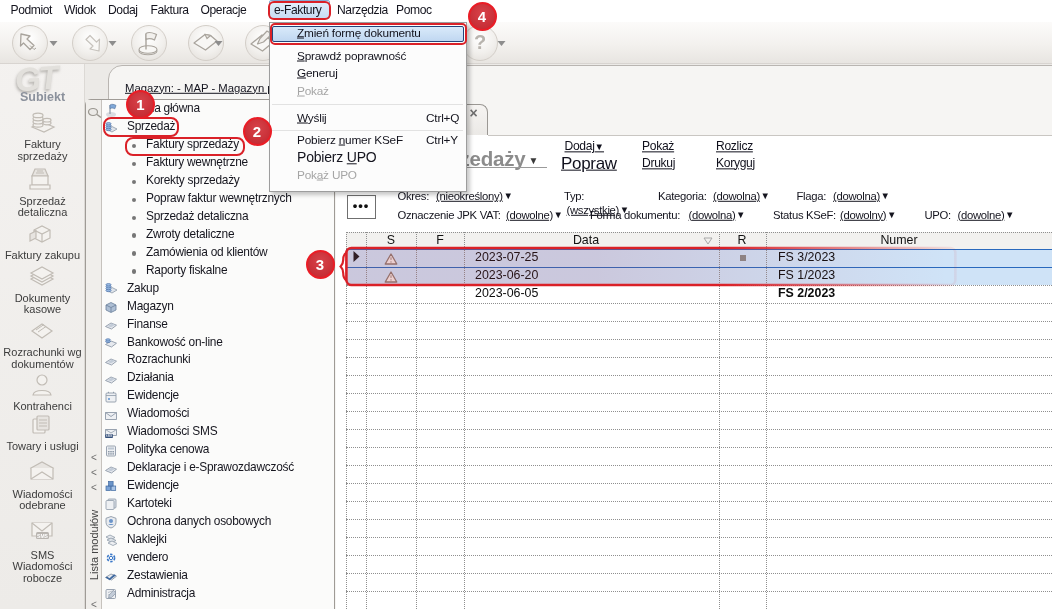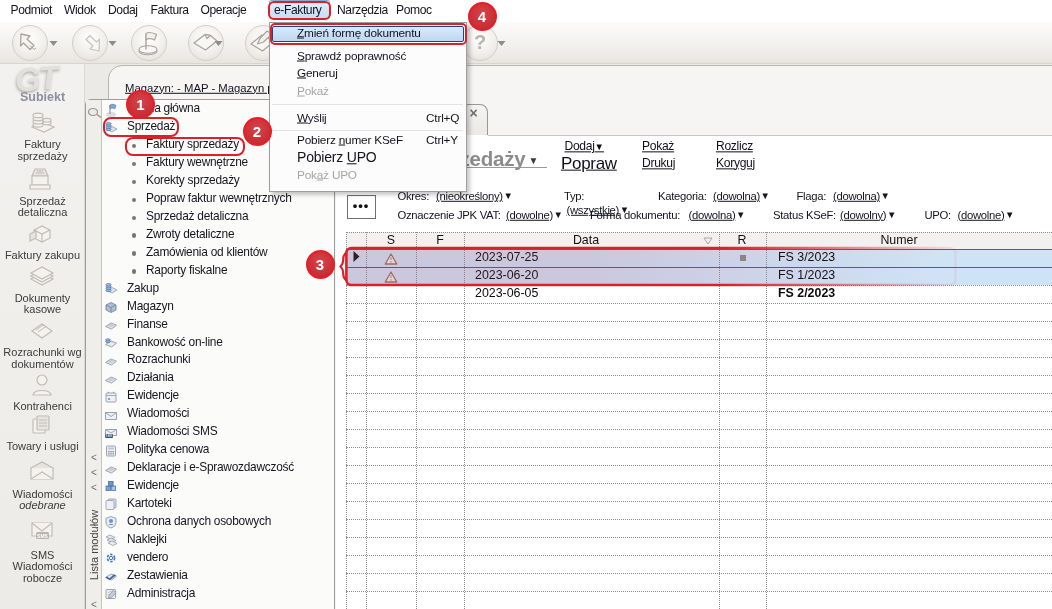--- a/index.html
+++ b/index.html
@@ -323,21 +323,21 @@
   </svg>
 <div style="position:absolute;left:42.5px;top:446.0px;transform:translate(-50%,-50%);font-size:11px;font-weight:400;color:#3c3c3c;white-space:nowrap;line-height:1.1;">Towary i usługi</div>
 <svg style="position:absolute;left:26px;top:457px" width="32" height="28" viewBox="0 0 32 28">
     <g stroke="#c1bcb5" stroke-width="1.2" fill="#f4f2ef">
       <path d="M5 11l11-6 11 6-11 6z" fill="#e7e4e0"></path>
       <path d="M5 11v11h22V11"></path>
       <path d="M5 22l11-7 11 7"></path>
     </g>
   </svg>
 <div style="position:absolute;left:42.5px;top:493.5px;transform:translate(-50%,-50%);font-size:11px;font-weight:400;color:#3c3c3c;white-space:nowrap;line-height:1.1;">Wiadomości</div>
-<div style="position:absolute;left:42.5px;top:505.1px;transform:translate(-50%,-50%);font-size:11px;font-weight:400;color:#3c3c3c;white-space:nowrap;line-height:1.1;font-style:italic;">odebrane</div>
+<div style="position:absolute;left:42.5px;top:505.1px;transform:translate(-50%,-50%);font-size:11px;font-weight:400;color:#3c3c3c;white-space:nowrap;line-height:1.1;">odebrane</div>
 <svg style="position:absolute;left:26px;top:517px" width="32" height="28" viewBox="0 0 32 28">
     <g stroke="#c1bcb5" stroke-width="1.2" fill="#f4f2ef">
       <path d="M6 6h20v13H6z"></path>
       <path d="M6 6l10 8L26 6"></path>
     </g>
     <rect x="10" y="15" width="13" height="7" rx="1.5" fill="#b9b5b0"></rect>
     <text x="16.5" y="20.5" font-size="5" fill="#fff" text-anchor="middle" font-family="Liberation Sans" font-weight="bold">SMS</text>
   </svg>
 <div style="position:absolute;left:42.5px;top:554.5px;transform:translate(-50%,-50%);font-size:11px;font-weight:400;color:#3c3c3c;white-space:nowrap;line-height:1.1;">SMS</div>
 <div style="position:absolute;left:42.5px;top:566.1px;transform:translate(-50%,-50%);font-size:11px;font-weight:400;color:#3c3c3c;white-space:nowrap;line-height:1.1;">Wiadomości</div>

